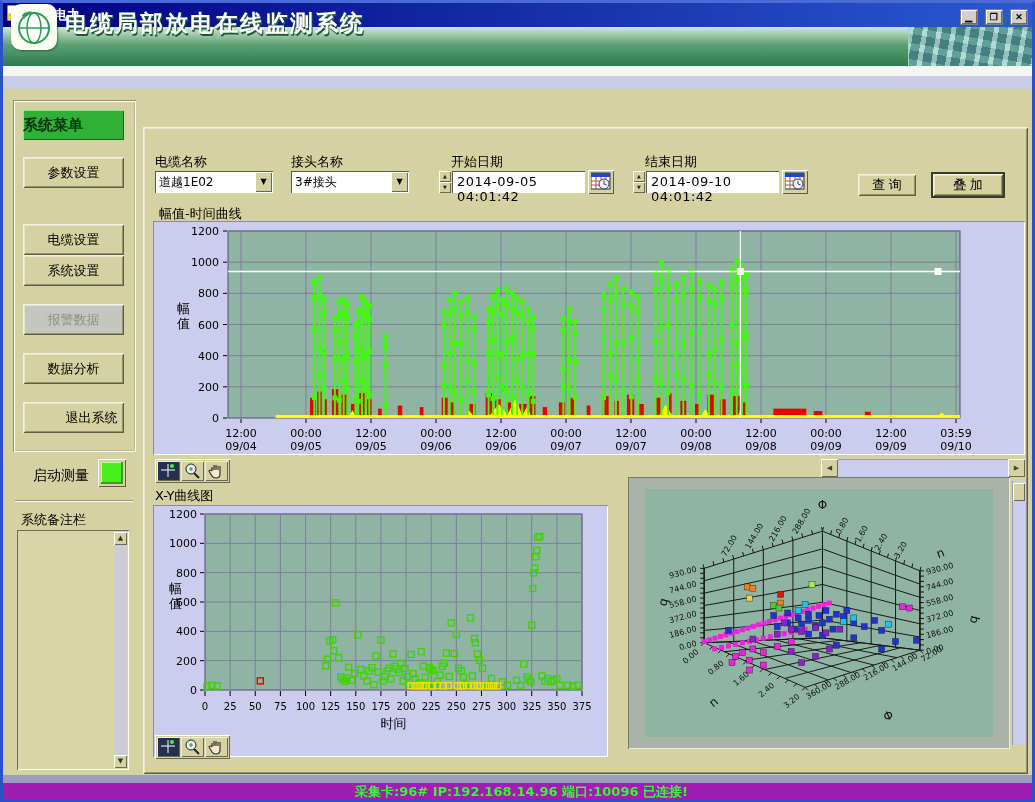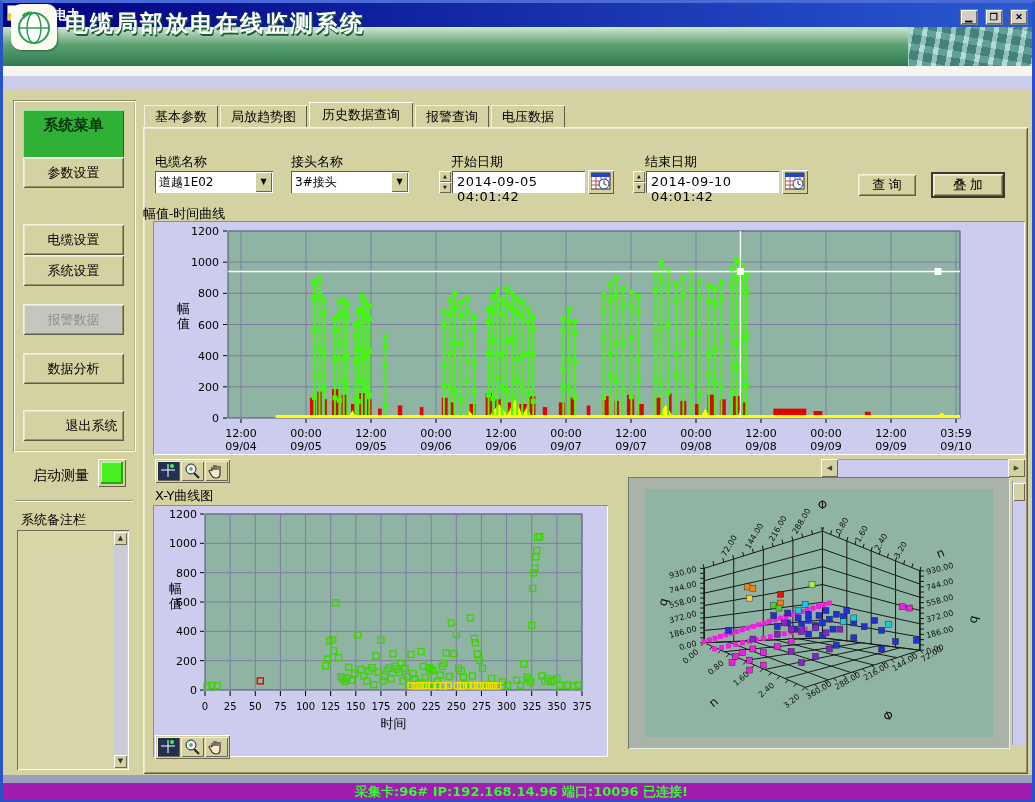--- a/index.html
+++ b/index.html
@@ -22,22 +22,22 @@
     border-left:1px solid #9fd4c8;}
   .logo{position:absolute;left:8px;top:1px;width:46px;height:46px;background:#fdfdf4;border-radius:10px;
     display:flex;align-items:center;justify-content:center;box-shadow:1px 1px 2px rgba(0,60,30,.5);}
   .header-title{position:absolute;left:62px;top:5px;color:#fff;font-size:23px;font-weight:bold;
     letter-spacing:2px;text-shadow:1px 2px 0 #1a5c38;}
   .strip-white{position:absolute;left:0;top:63px;width:1029px;height:10px;background:#f6f6f0;}
   .strip-lav{position:absolute;left:0;top:73px;width:1029px;height:13px;background:#c9cde9;}
 
   .sidebar-panel{position:absolute;left:10px;top:97px;width:123px;height:352px;
     box-shadow:inset 1px 1px 0 #8f8d70,inset -1px -1px 0 #fff,inset 2px 2px 0 #fff,inset -2px -2px 0 #b9b68c;}
-  .menu-header{position:absolute;left:10px;top:10px;width:101px;height:48px;background:#2eb135;
-    color:#08320c;font-size:15px;font-weight:bold;text-align:center;line-height:30px;
+  .menu-header{position:absolute;left:10px;top:10px;width:101px;height:30px;background:#2eb135;
+    color:#08320c;font-size:15px;font-weight:bold;line-height:30px;
     box-shadow:inset 1px 1px 0 #8fe596,inset -1px -1px 0 #156b1c;}
   .menu-btn{position:absolute;left:10px;width:101px;height:31px;background:#d5d2a1;color:#000;
     font-size:13px;text-align:center;line-height:31px;
     box-shadow:inset 1px 1px 0 #f3f1e2,inset -1px -1px 0 #5f5d48,inset 2px 2px 0 #e7e4cf,inset -2px -2px 0 #95936f;}
   .menu-btn.disabled{background:#c6c6c0;color:#8f8f8a;}
   .start-label{position:absolute;left:30px;top:464px;font-size:14px;color:#000;}
   .led-big{position:absolute;left:95px;top:456px;width:28px;height:28px;background:#d5d2a1;
     box-shadow:inset 1px 1px 0 #fff,inset -1px -1px 0 #5f5d48;padding:3px;}
   .led-big .in{width:100%;height:100%;background:#47ef1f;box-shadow:inset -2px -2px 0 #2aa512,inset 1px 1px 0 #b6ffa0;}
   .divider{position:absolute;left:12px;top:497px;width:118px;height:0;border-top:1px solid #96947a;border-bottom:1px solid #fff;}
@@ -134,42 +134,35 @@
   <div class="strip-lav"></div>
 
   <div class="sidebar-panel">
     <div class="menu-header">系统菜单</div>
     <div id="menu-buttons"></div>
   <div class="menu-btn" style="top: 57px;">参数设置</div>
       <div class="menu-btn" style="top: 124px;">电缆设置</div>
       <div class="menu-btn" style="top: 155px;">系统设置</div>
       <div class="menu-btn disabled" style="top: 204px;">报警数据</div>
       <div class="menu-btn" style="top: 253px;">数据分析</div>
-      <div class="menu-btn" style="top: 310px; padding-left: 36px;">退出系统</div>
+      <div class="menu-btn" style="top: 302px; padding-left: 36px;">退出系统</div>
     </div>
   <div class="start-label">启动测量</div>
   <div class="led-big">
       <div class="in"></div>
     </div>
   <div class="divider"></div>
   <div class="notes-label">系统备注栏</div>
   <div class="notes-box">
     <div class="notes-scroll">
       <div class="sbtn" style="top:0;">▲</div>
       <div class="sbtn" style="bottom:0;">▼</div>
     </div>
   </div>
 
-  <div class="tabs" id="tabs">
-      <div class="tab">基本参数</div>
-      <div class="tab">局放趋势图</div>
-      <div class="tab active">历史数据查询</div>
-      <div class="tab">报警查询</div>
-      <div class="tab">电压数据</div>
-    </div>
 
   <div class="content-panel">
     <div class="flabel" style="left:12px;">电缆名称</div>
     <div class="combo" style="left:12px;width:118px;">
       <span>道越1E02</span>
       <span class="arrow">▼</span>
     </div>
     <div class="flabel" style="left:148px;">接头名称</div>
     <div class="combo" style="left:148px;width:118px;">
       <span>3#接头</span>
@@ -214,21 +207,21 @@
           <line x1="0" y1="13" x2="19" y2="13" stroke="#b05050"></line>
           <circle cx="13" cy="12" r="5" fill="#f8f8f0" stroke="#223a8a"></circle>
           <line x1="13" y1="12" x2="13" y2="8.5" stroke="#223a8a"></line>
           <line x1="13" y1="12" x2="15.5" y2="13" stroke="#223a8a"></line>
         </svg>
     </div>
 
     <button class="qbtn" style="left:715px;top:47px;width:58px;height:22px;border:0;">查 询</button>
     <button class="qbtn" style="left:788px;top:45px;width:74px;height:26px;border:2px solid #3a3a2a;">叠 加</button>
 
-    <div class="chart-label" style="left:0;top:78px;font-family:Liberation Serif, serif;">幅值-时间曲线</div>
+    <div class="chart-label" style="left:16px;top:78px;">幅值-时间曲线</div>
     <div class="chart-block" style="left:10px;top:94px;width:872px;height:234px;">
       <svg id="svg-time" width="872" height="234">
           <rect x="75" y="10" width="732" height="187" fill="#90b4a4" stroke="#50506e"></rect>
           <line x1="70" y1="197" x2="74" y2="197" stroke="#000"></line>
           <text x="66" y="201" text-anchor="end" class="tick">0</text>
           <line x1="75" y1="165.83333333333334" x2="807" y2="165.83333333333334" stroke="#7d7da0"></line>
           <line x1="70" y1="165.83333333333334" x2="74" y2="165.83333333333334" stroke="#000"></line>
           <text x="66" y="169.83333333333334" text-anchor="end" class="tick">200</text>
           <line x1="75" y1="134.66666666666666" x2="807" y2="134.66666666666666" stroke="#7d7da0"></line>
           <line x1="70" y1="134.66666666666666" x2="74" y2="134.66666666666666" stroke="#000"></line>

